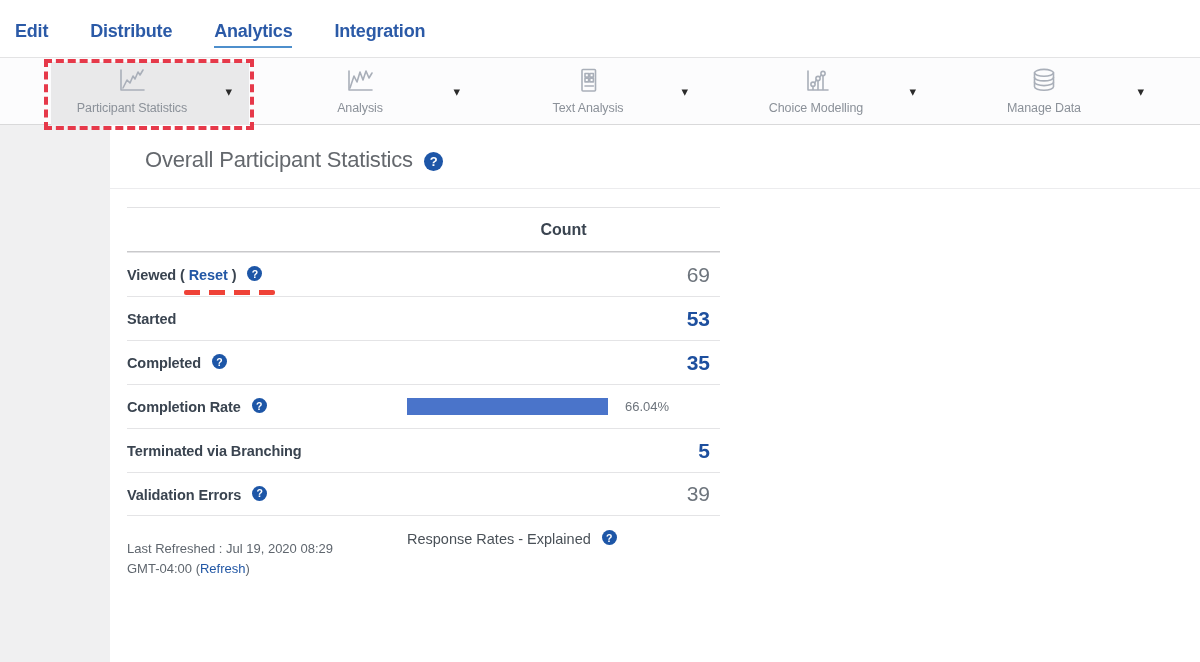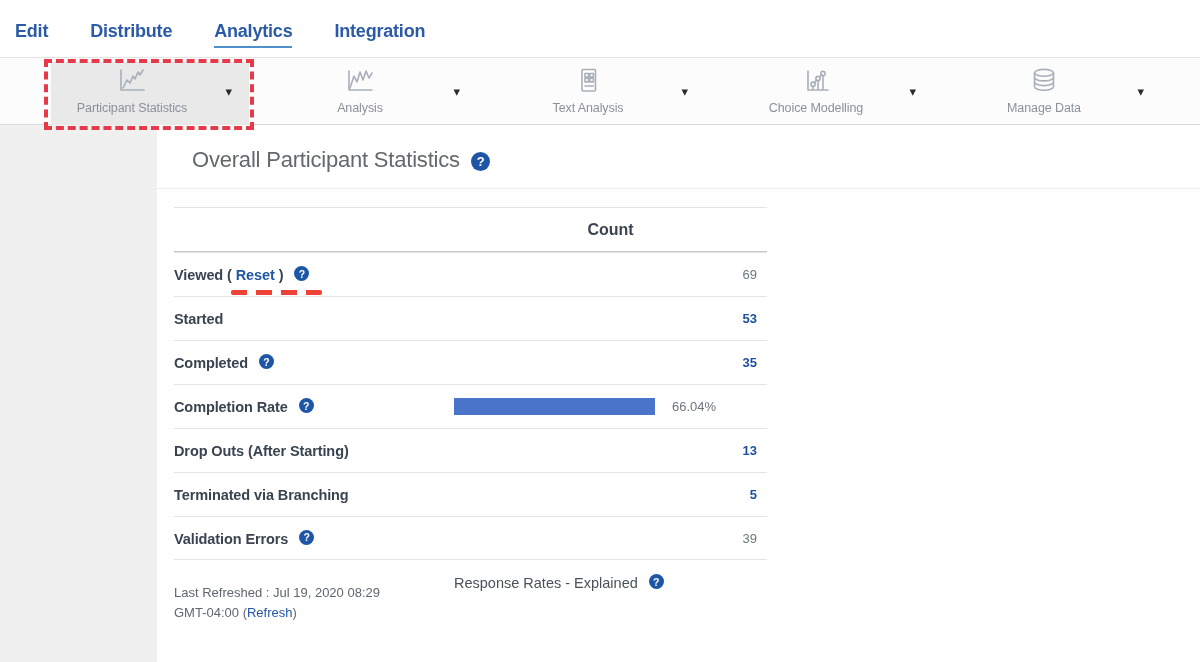--- a/index.html
+++ b/index.html
@@ -24,37 +24,37 @@
   .toolbar-item .caret { position:absolute; right:14px; top:50%; transform:translateY(-50%);
     font-size:13px; color:#2b2b2b; z-index:2; }
   .toolbar-item svg { stroke:#a9afb9; fill:none; stroke-width:1.6;
     stroke-linecap:round; stroke-linejoin:round; }
   .sel-bg { position:absolute; left:33px; right:-3px; top:4px; bottom:-1px;
     background:#e9e9ea; z-index:1; }
   .annotation-box { position:absolute; left:26px; right:-8px; top:1px; bottom:-6px;
     border:4.5px dashed #e6394a; z-index:3; pointer-events:none; }
 
   
-  .content { height:537px; background:#f0f0f1;padding-left:47px; }
+  .content { height:537px; background:#f0f0f1; }
   .card { margin-left:110px; height:100%; background:#ffffff; }
   .card-header { padding:22px 0 15px 35px; border-bottom:1px solid #ececee; }
   .page-title { display:inline; font-size:22px; font-weight:400; color:#64686d;
     letter-spacing:-0.2px; }
   .help { display:inline-flex; align-items:center; justify-content:center;
     width:15px; height:15px; border-radius:50%; background:#1d56a7; color:#fff;
     font-size:10.5px; font-weight:700; margin-left:7px; vertical-align:2px; cursor:pointer; }
   .help.big { width:19px; height:19px; font-size:13px; vertical-align:1px; }
 
   .stats { margin:18px 0 0 17px; width:593px; }
   .srow { display:flex; align-items:center; height:44px; border-top:1px solid #e4e4e6; }
   .srow.head { height:45px; border-top:1px solid #e2e2e4; border-bottom:0.5px solid #c9c9cb; }
   .srow:last-of-type { border-bottom:1px solid #e4e4e6; }
   .cell-label { flex:0 0 280px; font-size:14.5px; font-weight:700; color:#3a4450;
     position:relative; letter-spacing:-0.1px; }
-  .cell-value { flex:1; text-align:right; padding-right:10px; font-size:13px; }
+  .cell-value { flex:1; text-align:right; padding-right:10px; font-size:21px; }
   .cell-value.muted { color:#6d747c; font-weight:400; }
   .cell-value.accent { color:#1d4f9e; font-weight:700; }
   .count-head { flex:1; text-align:center; font-size:16px; font-weight:700; color:#3a4450; }
   .reset-link { color:#2257a5; text-decoration:none; font-weight:700; }
   .dash-underline { position:absolute; left:57px; top:24px; width:91px; height:5px;
     background:repeating-linear-gradient(to right,#ef4237 0 16px,transparent 16px 25px);
     border-radius:2px; }
   .bar-wrap { flex:1; display:flex; align-items:center; }
   .bar { height:17px; background:#4a74ca; }
   .bar-label { font-size:13px; color:#6d747c; margin-left:17px; }
@@ -201,24 +201,20 @@
         <div class="cell-label">
           <span>Completion Rate</span>
           <span class="help">?</span>
         </div>
         <div class="bar-wrap">
           <div class="bar" style="width:201px"></div>
           <span class="bar-label">66.04%</span>
         </div>
       </div>
 
-      <div class="srow">
-        <div class="cell-label">Drop Outs (After Starting)</div>
-        <div class="cell-value accent">13</div>
-      </div>
 
       <div class="srow">
         <div class="cell-label">Terminated via Branching</div>
         <div class="cell-value accent">5</div>
       </div>
 
       <div class="srow">
         <div class="cell-label">
           <span>Validation Errors</span>
           <span class="help">?</span>

